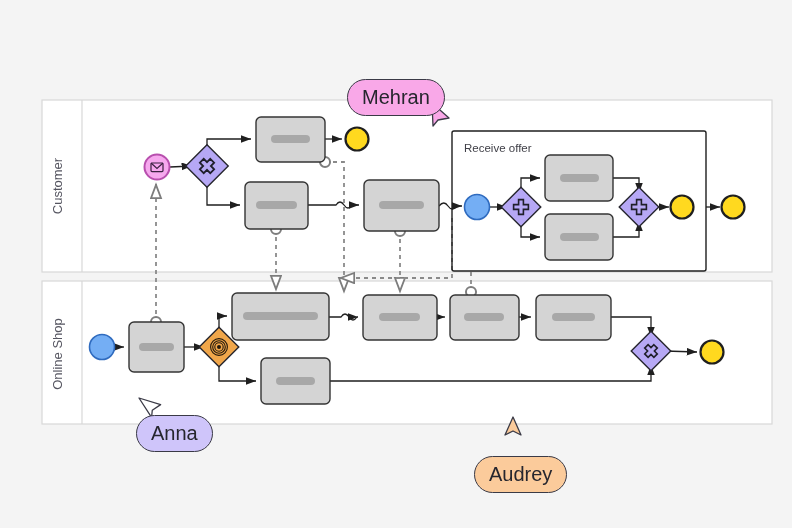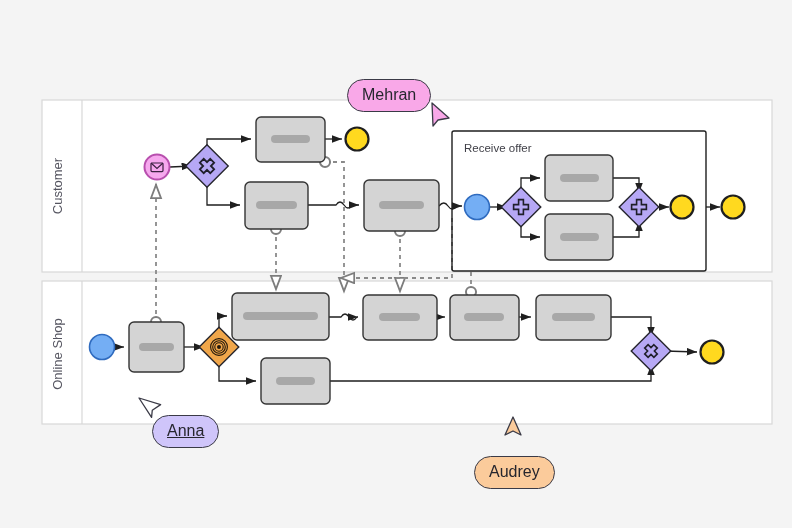--- a/index.html
+++ b/index.html
@@ -8,30 +8,30 @@
     background:#f4f4f4;
     font-family:"Liberation Sans", sans-serif;
     overflow:hidden;
     position:relative;
   }
   #canvas{position:absolute;inset:0;width:792px;height:528px;}
   .cursor-label{
     position:absolute;
     border:1.4px solid #3a3a46;
     border-radius:999px;
-    font-size:16px;
+    font-size:20px;
     line-height:1;
     padding:7px 14px 8px 14px;
     color:#26262e;
     white-space:nowrap;
     font-family:"Liberation Sans", sans-serif;
     box-sizing:border-box;
   }
   #lbl-mehran{left:347px;top:79px;background:#f9a8e8;}
-  #lbl-anna{left:152px;top:415px;background:#cfc5fa;text-decoration:underline;}
+  #lbl-anna{left:136px;top:415px;background:#cfc5fa;}
   #lbl-audrey{left:474px;top:456px;background:#fbcb9b;}
 </style>
 </head>
 <body>
 
 <svg id="canvas" viewBox="0 0 792 528" xmlns="http://www.w3.org/2000/svg">
   <defs>
     <marker id="arrow" markerWidth="9" markerHeight="9" refX="8" refY="3" orient="auto">
       <path d="M0,0 L8,3 L0,6 z" fill="#1f1f1f"></path>
     </marker>

